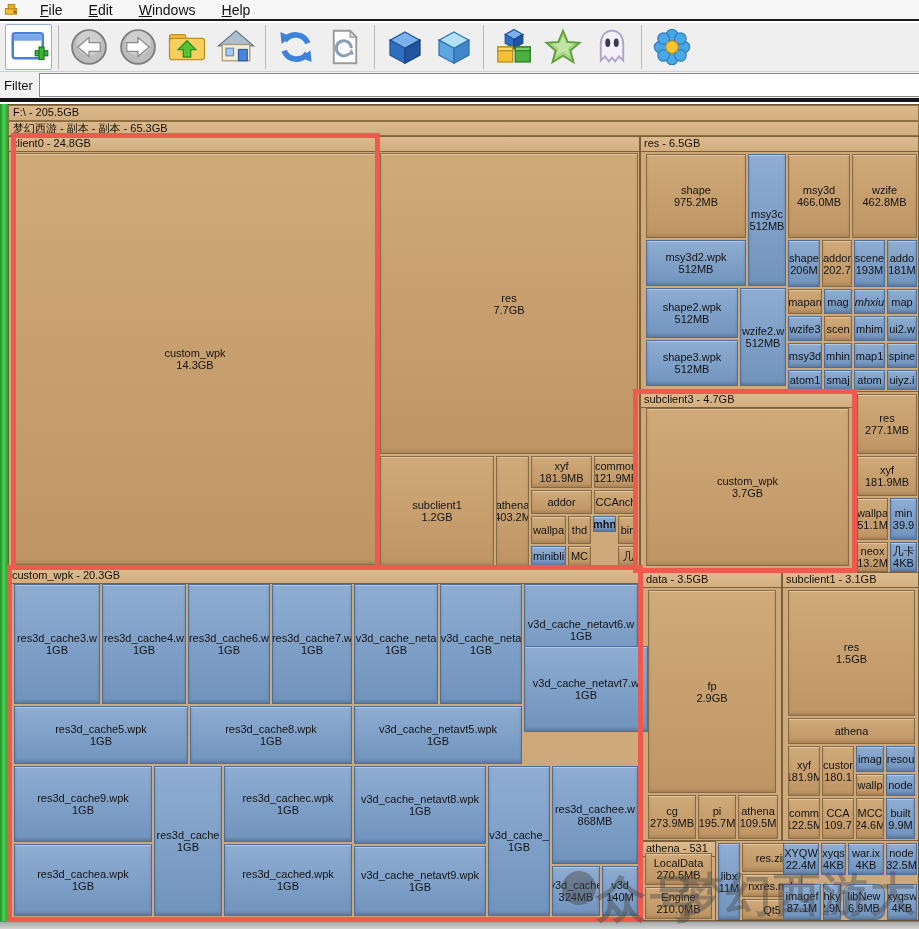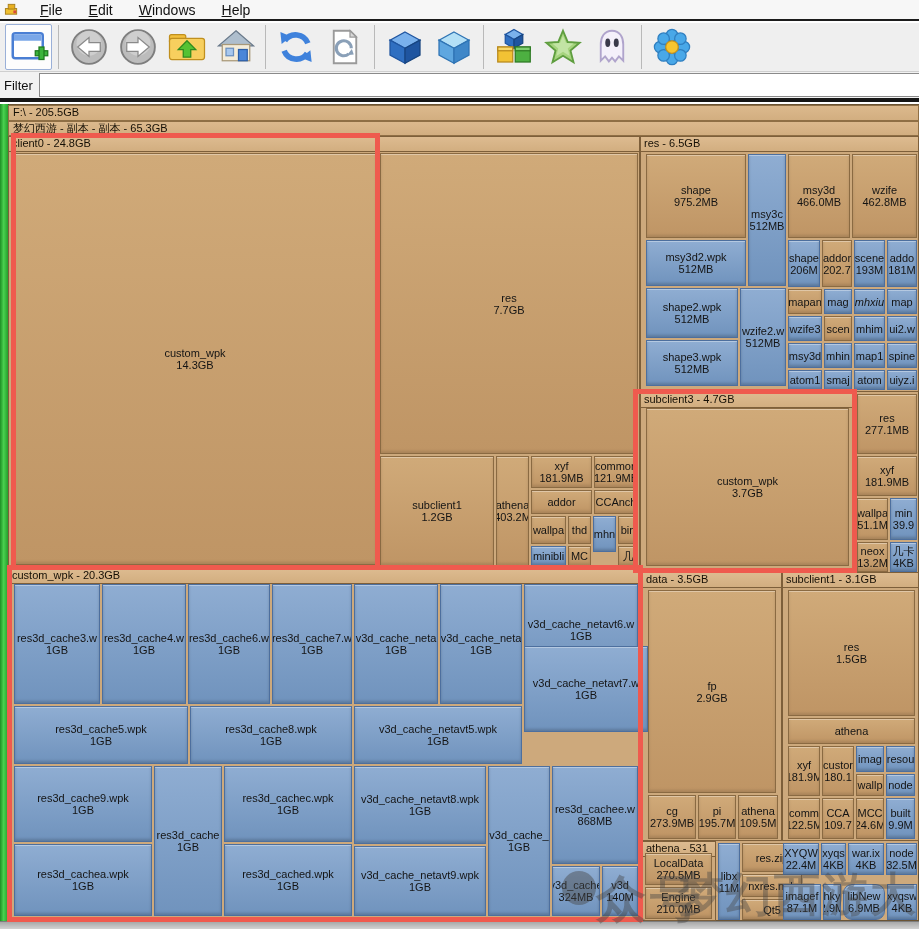--- a/index.html
+++ b/index.html
@@ -285,21 +285,21 @@
       </div>
       <div class="cell dir" style="left: 594px; top: 490px; width: 44px; height: 24px;">
         <div class="nm">CCAnch</div>
       </div>
       <div class="cell dir" style="left: 531px; top: 516px; width: 35px; height: 28px;">
         <div class="nm">wallpa</div>
       </div>
       <div class="cell dir" style="left: 568px; top: 516px; width: 23px; height: 28px;">
         <div class="nm">thd</div>
       </div>
-      <div class="cell file" style="left: 593px; top: 516px; width: 23px; height: 36px;">
+      <div class="cell file" style="left: 593px; top: 516px; width: 23px; height: 16px; font-weight: bold;">
         <div class="nm">mhn</div>
       </div>
       <div class="cell dir" style="left: 618px; top: 516px; width: 20px; height: 28px;">
         <div class="nm">bin</div>
       </div>
       <div class="cell file" style="left: 531px; top: 546px; width: 35px; height: 20px;">
         <div class="nm">minibli</div>
       </div>
       <div class="cell dir" style="left: 568px; top: 546px; width: 23px; height: 20px;">
         <div class="nm">MC</div>

